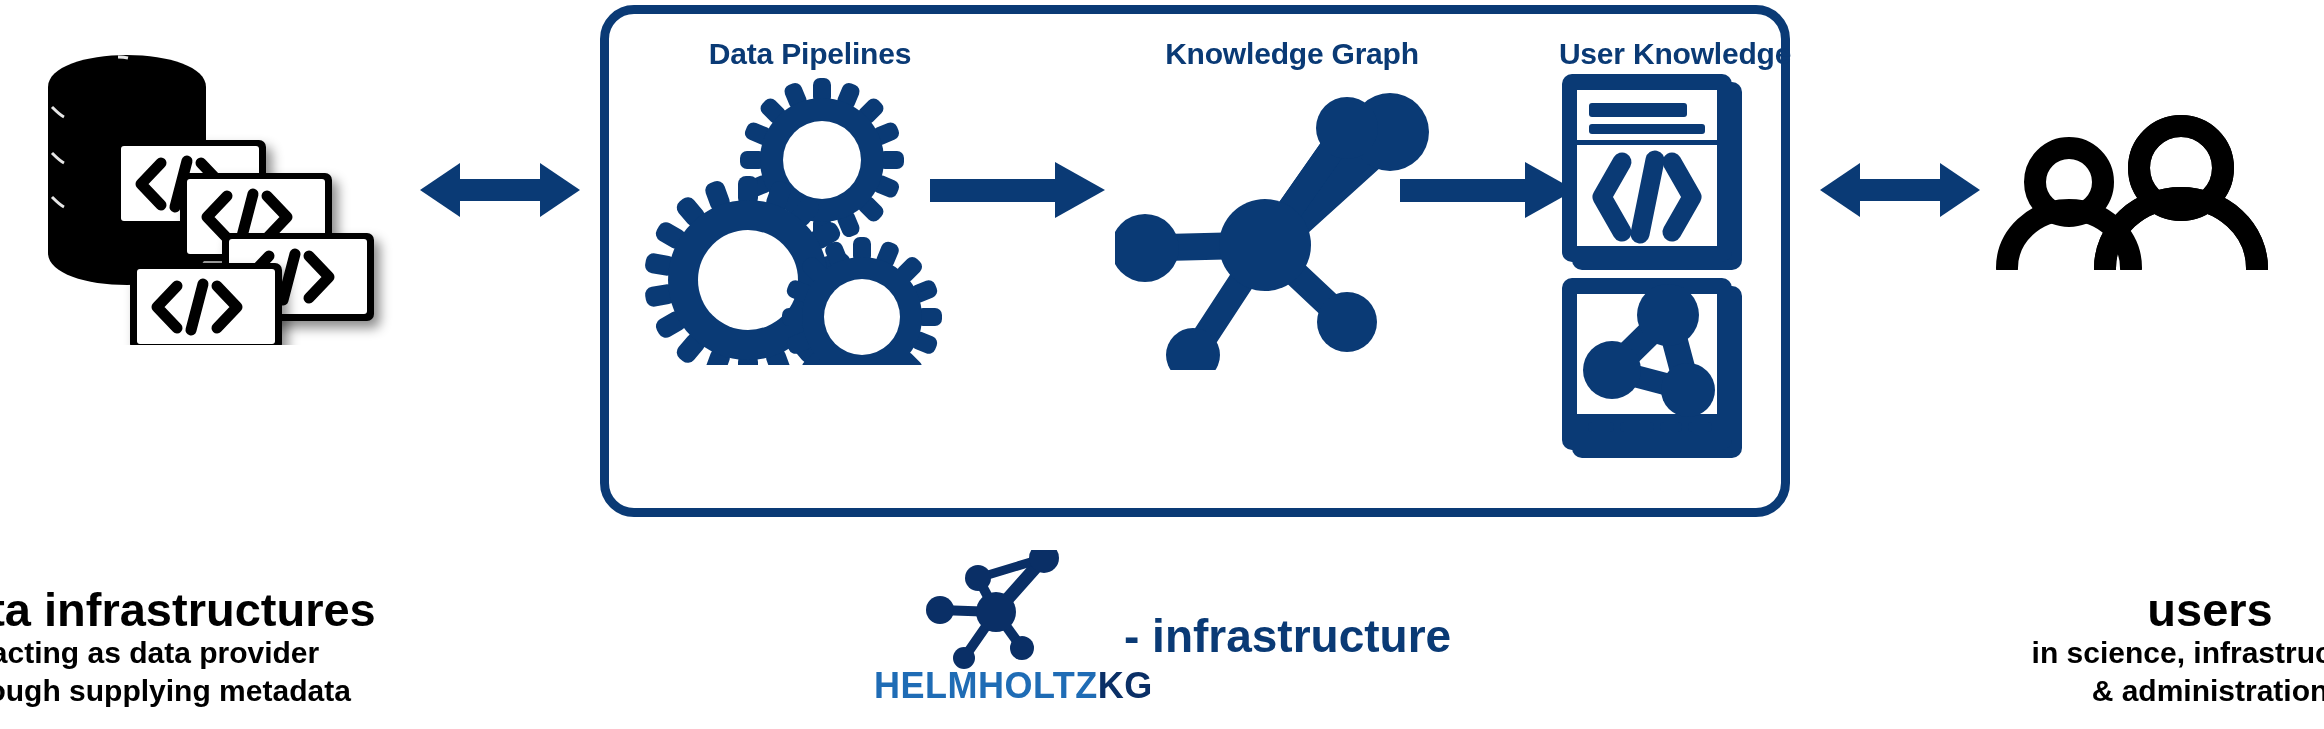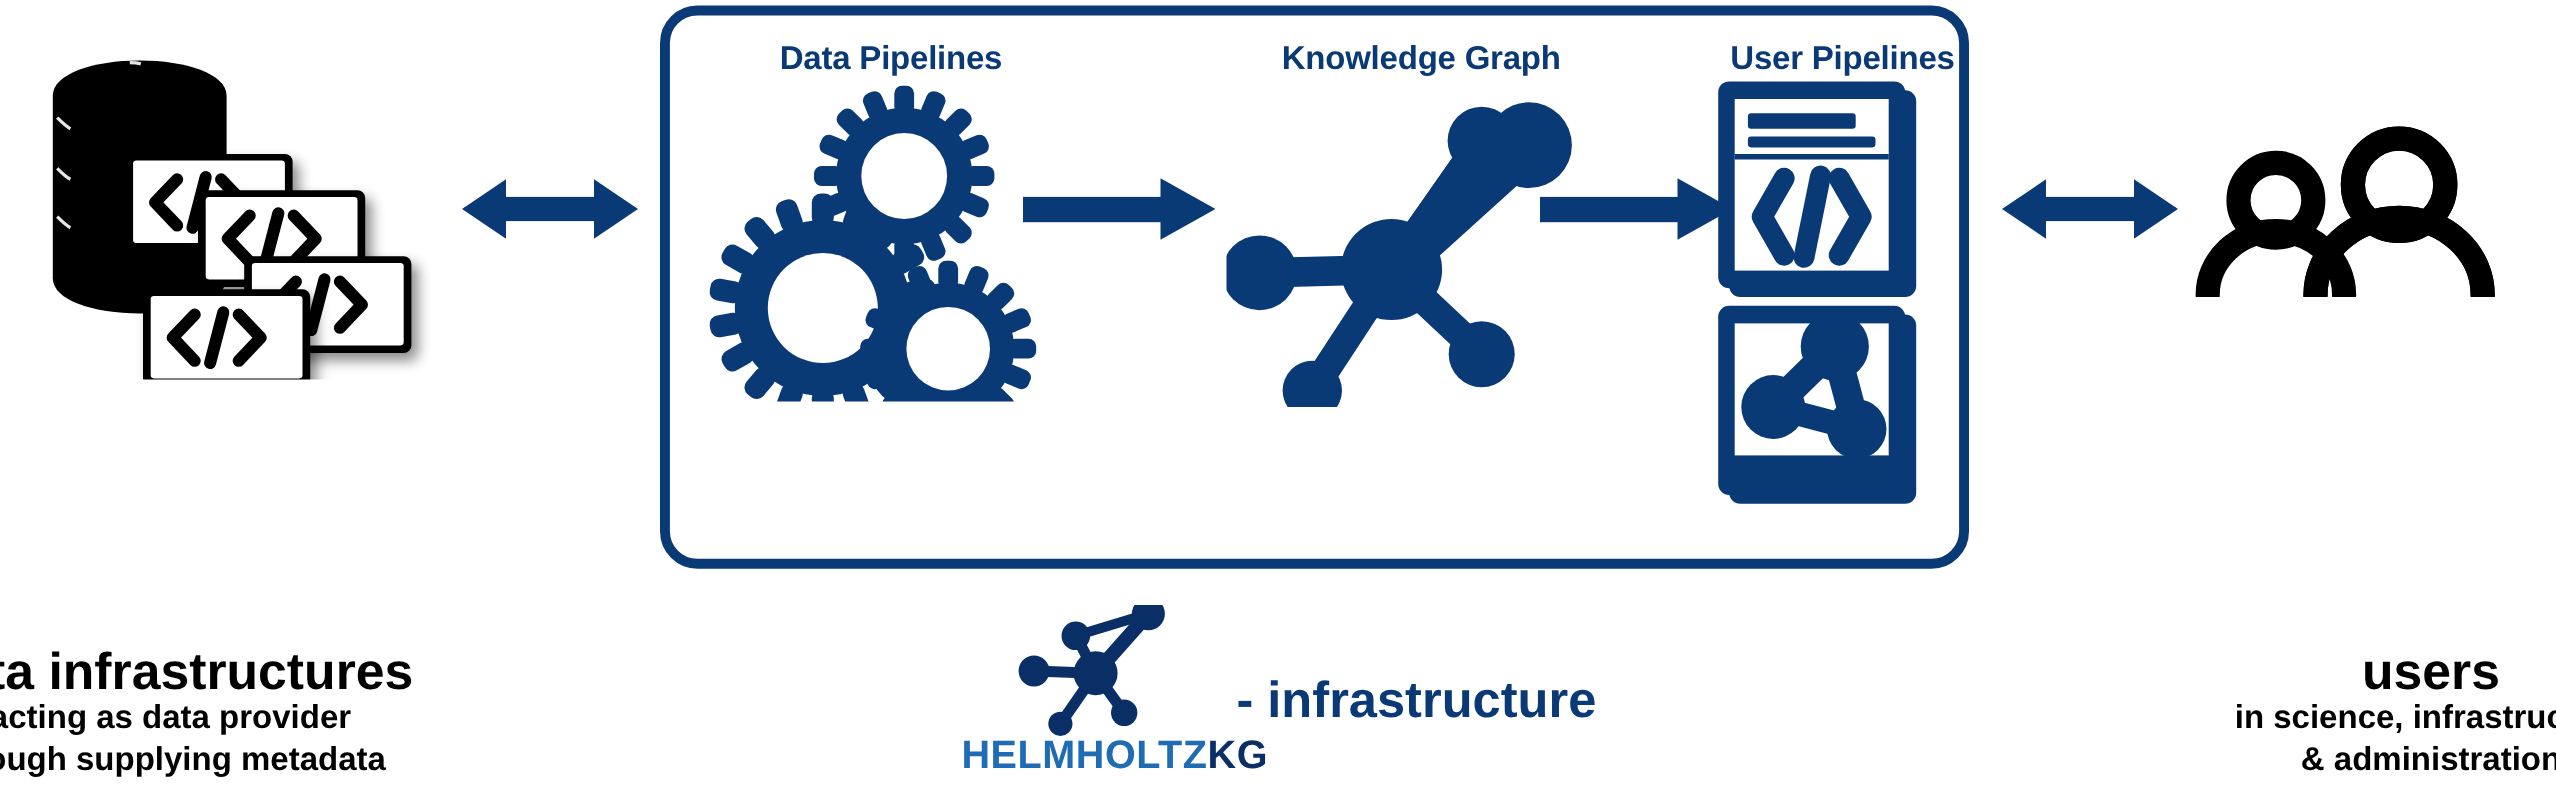--- a/index.html
+++ b/index.html
@@ -173,21 +173,21 @@
         <polygon points="0,40 40,13 40,67"></polygon>
         <polygon points="160,40 120,13 120,67"></polygon>
       </g>
     </svg>
   </div>
 
   <div class="abs" id="center-box"></div>
 
   <div class="panel-label" id="label-kg">Knowledge Graph</div>
   <div class="panel-label" id="label-pipelines">Data Pipelines</div>
-  <div class="panel-label" id="label-ui">User Pipelines</div>
+  <div class="panel-label" id="label-ui">User Knowledge</div>
 
   <div class="abs" style="left:640px; top:75px; width:340px; height:290px;">
     <svg width="340" height="290" viewBox="0 0 340 290">
       <g fill="#0a3a75">
 
         <g>
           <path d="M182 8
             m0,0
             a1,1 0 0 0 0,0"></path>
           <g transform="translate(182,85)">

